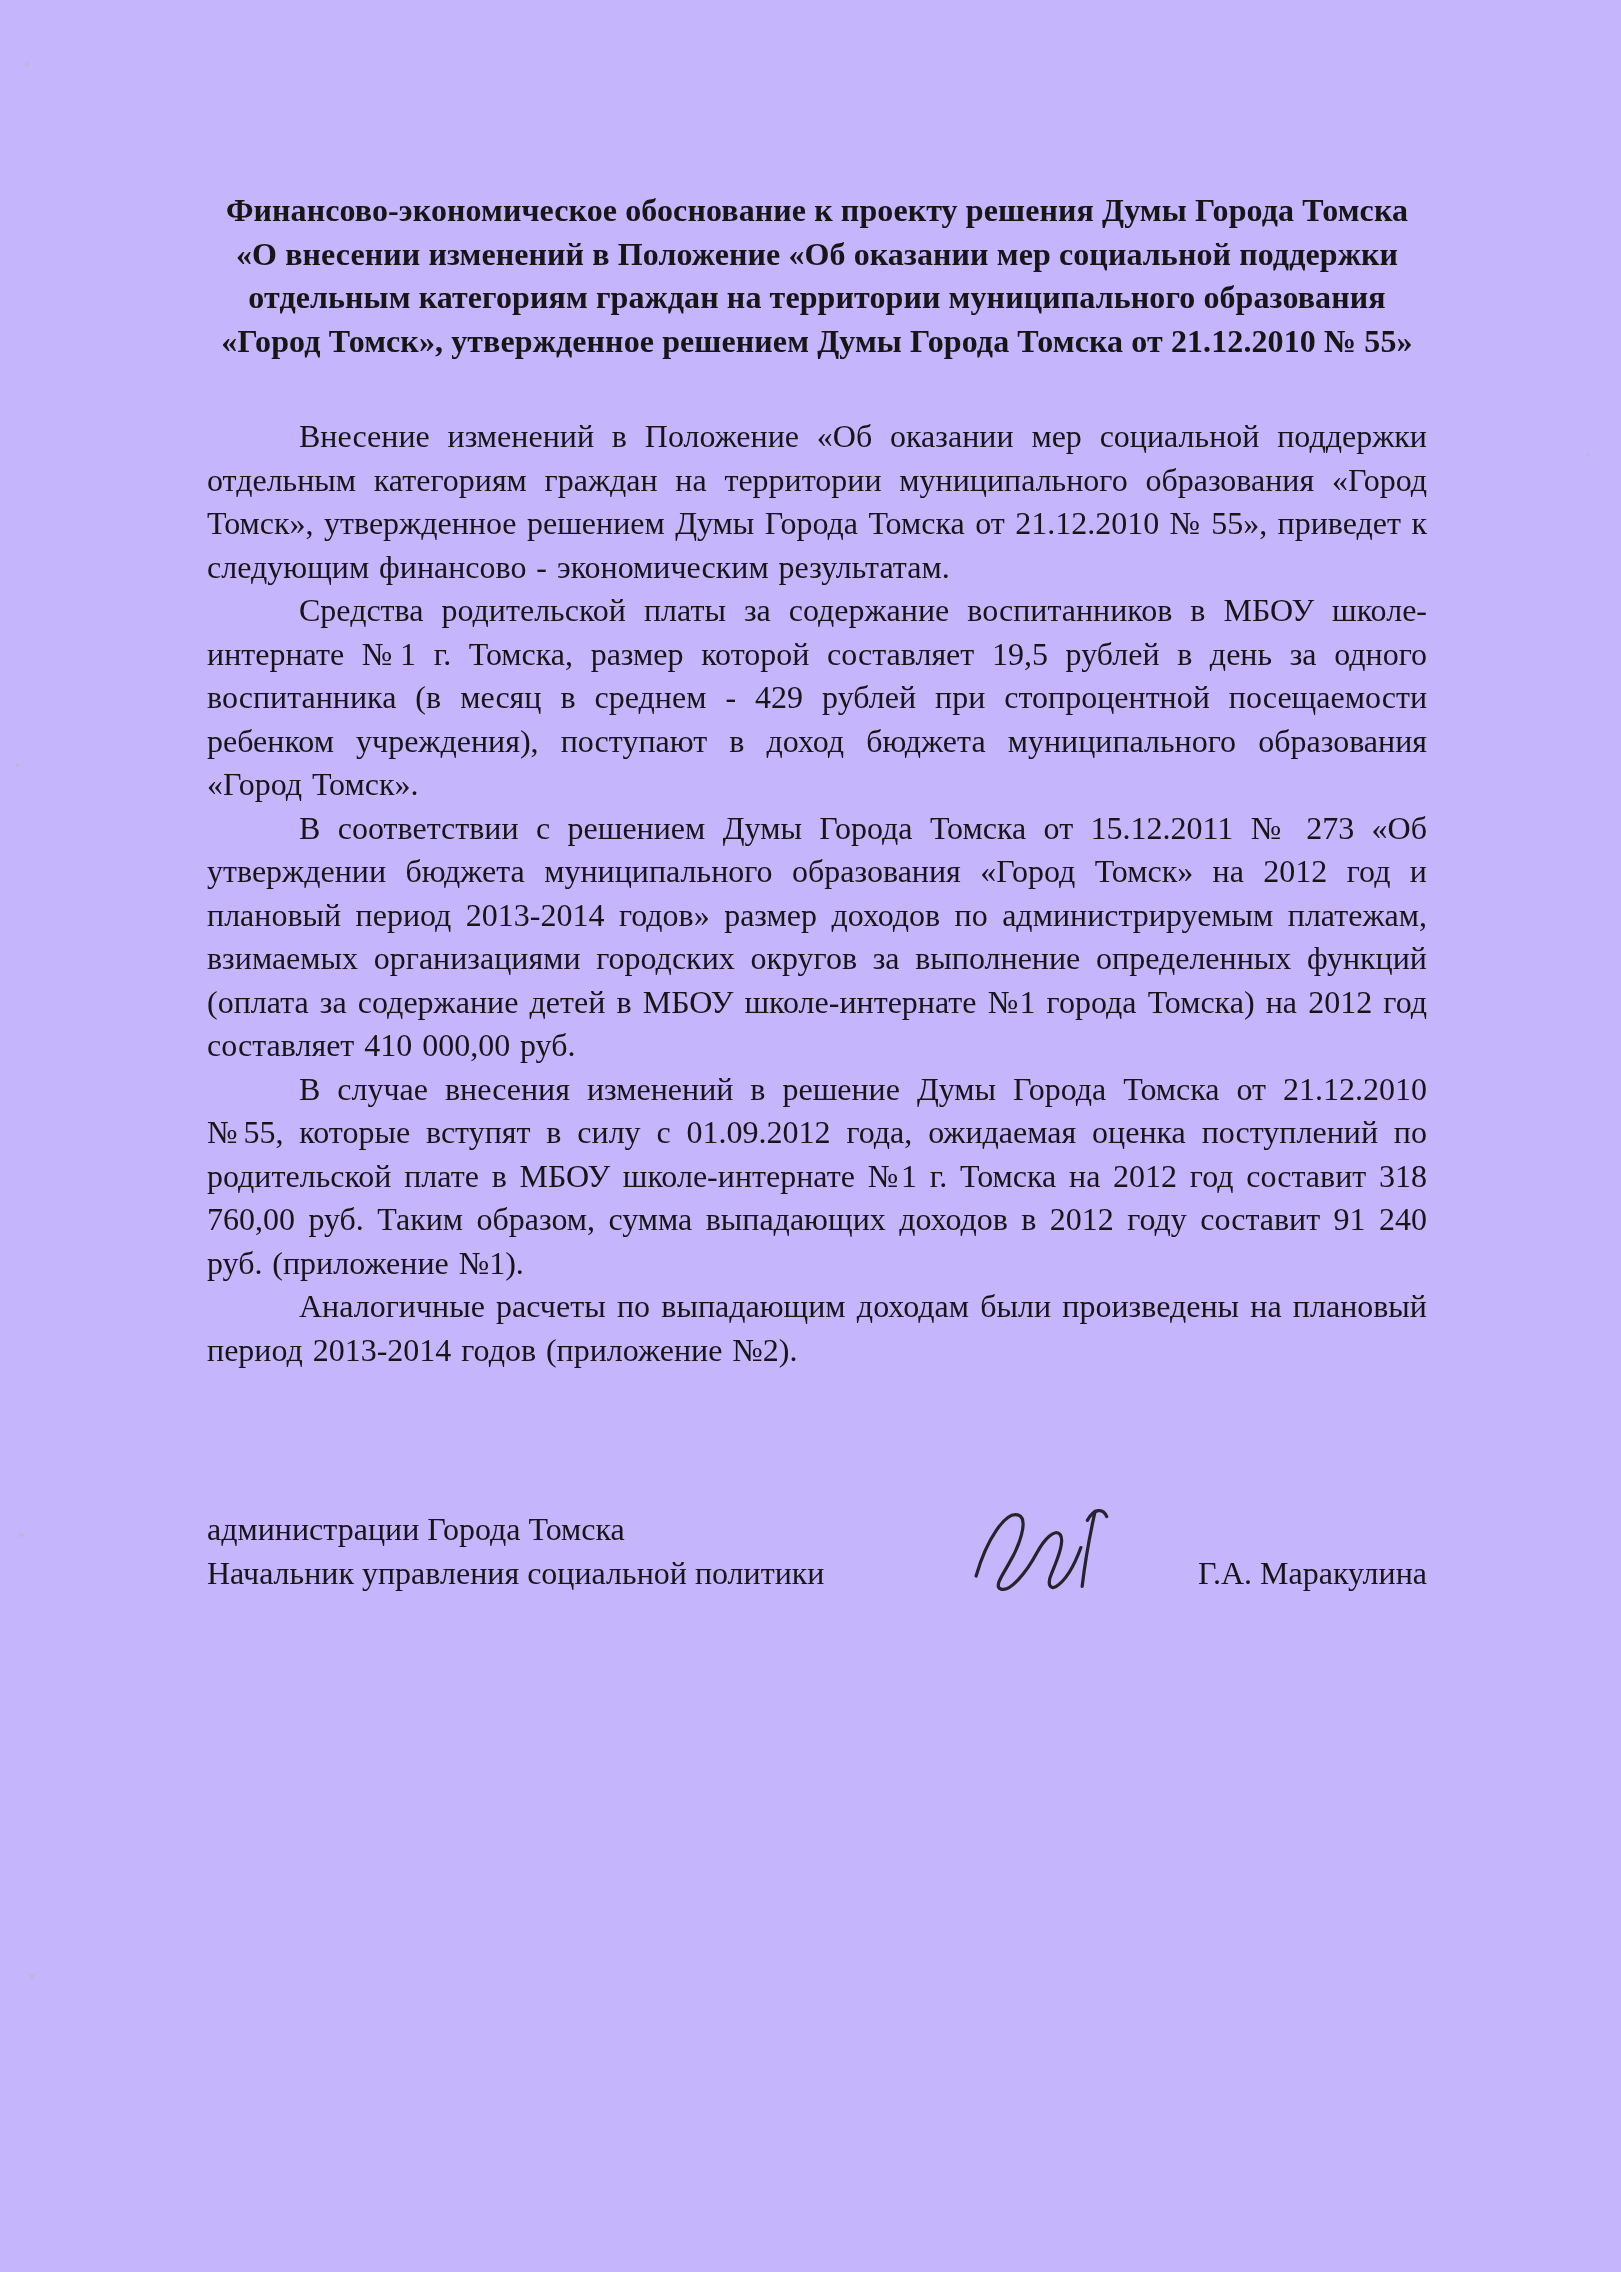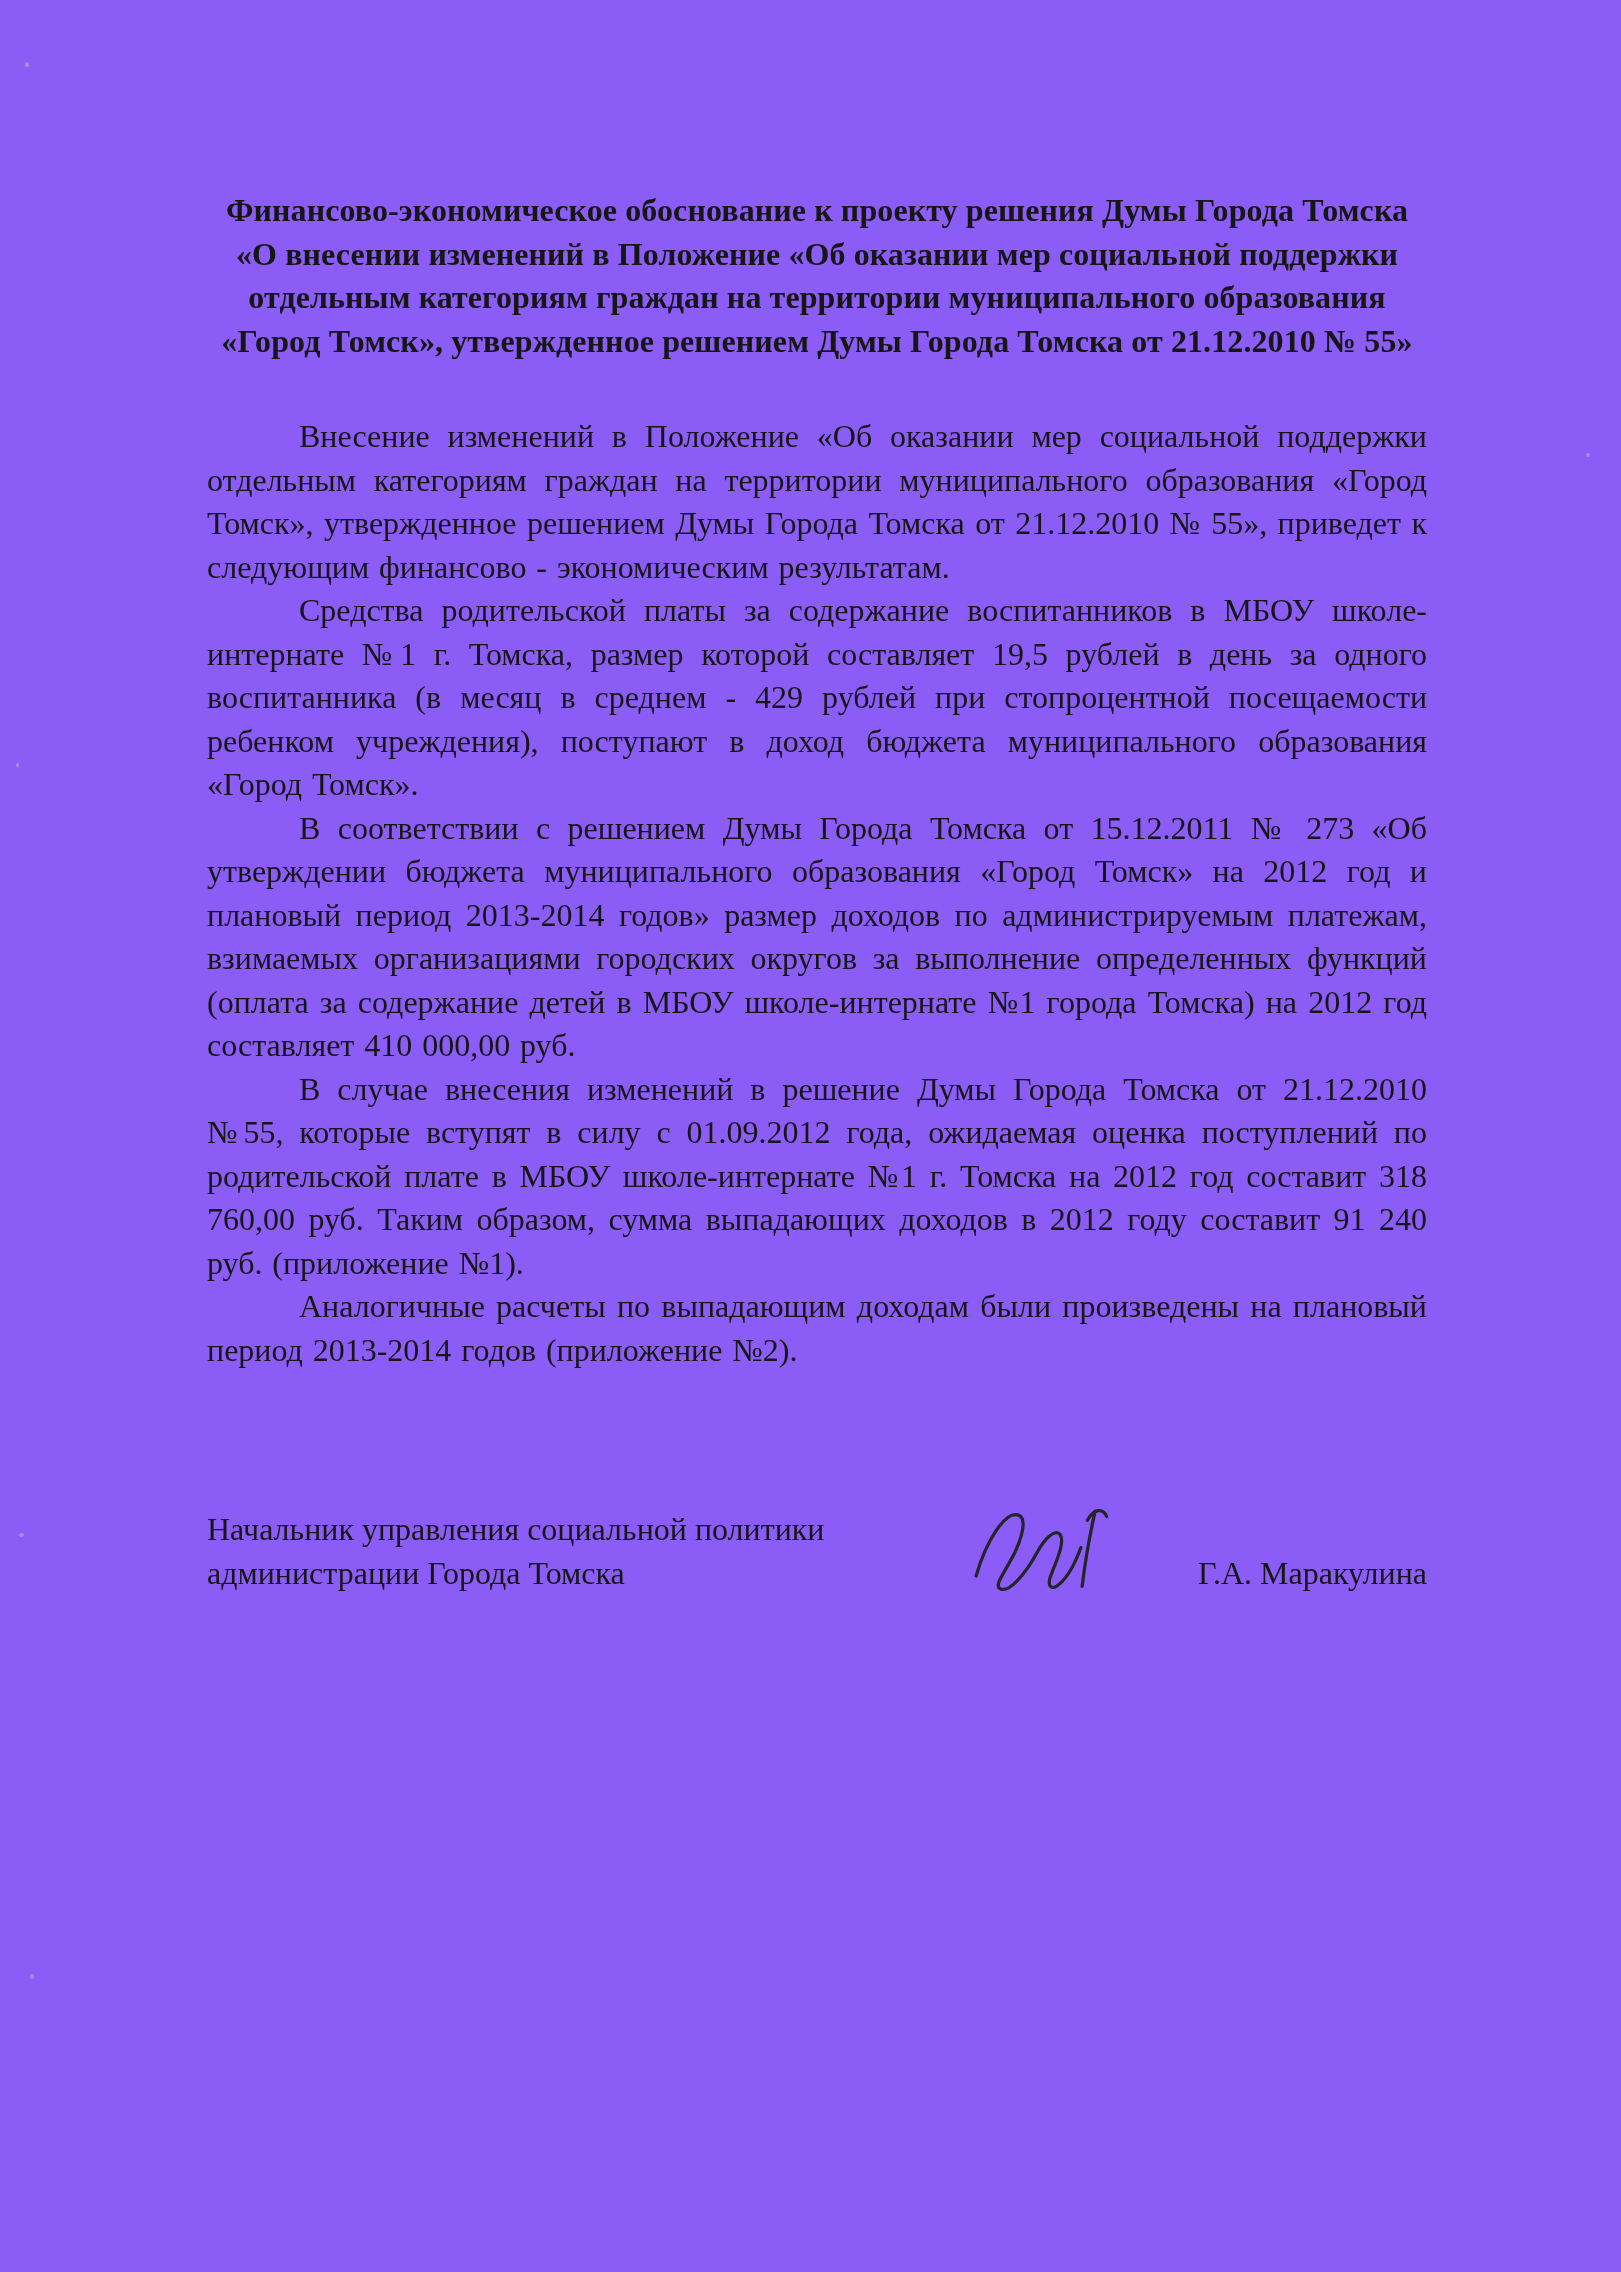--- a/index.html
+++ b/index.html
@@ -4,21 +4,21 @@
 <style>
   html, body {
     margin: 0;
     padding: 0;
     background: #ffffff;
   }
   .page {
     position: relative;
     width: 1621px;
     height: 2273px;
-    background: #8b5cf6;
+    background: #c4b5fd;
     font-family: "Liberation Serif", serif;
     color: #161616;
     overflow: hidden;
     box-sizing: border-box;
   }
   .content {
     box-sizing: border-box;
     padding: 189px 194px 0 207px;
   }
   .doc-title {
@@ -80,22 +80,22 @@
     <div class="body-text">
       <p>Внесение изменений в Положение «Об оказании мер социальной поддержки отдельным категориям граждан на территории муниципального образования «Город Томск», утвержденное решением Думы Города Томска от 21.12.2010 № 55», приведет к следующим финансово - экономическим результатам.</p>
       <p>Средства родительской платы за содержание воспитанников в МБОУ школе-интернате №1 г. Томска, размер которой составляет 19,5 рублей в день за одного воспитанника (в месяц в среднем - 429 рублей при стопроцентной посещаемости ребенком учреждения), поступают в доход бюджета муниципального образования «Город Томск».</p>
       <p>В соответствии с решением Думы Города Томска от 15.12.2011 № 273 «Об утверждении бюджета муниципального образования «Город Томск» на 2012 год и плановый период 2013-2014 годов» размер доходов по администрируемым платежам, взимаемых организациями городских округов за выполнение определенных функций (оплата за содержание детей в МБОУ школе-интернате №1 города Томска) на 2012 год составляет 410 000,00 руб.</p>
       <p>В случае внесения изменений в решение Думы Города Томска от 21.12.2010 №55, которые вступят в силу с 01.09.2012 года, ожидаемая оценка поступлений по родительской плате в МБОУ школе-интернате №1 г. Томска на 2012 год составит 318 760,00 руб. Таким образом, сумма выпадающих доходов в 2012 году составит 91 240 руб. (приложение №1).</p>
       <p>Аналогичные расчеты по выпадающим доходам были произведены на плановый период 2013-2014 годов (приложение №2).</p>
     </div>
 
     <div class="signature-row">
       <div class="sig-position">
+        <div>администрации Города Томска</div>
         <div>Начальник управления социальной политики</div>
-        <div>администрации Города Томска</div>
       </div>
 
       <div class="sig-scribble">
         <svg width="162" height="97" viewBox="0 0 250 150" aria-hidden="true">
           <g fill="none" stroke="#24242a" stroke-width="5" stroke-linecap="round">
             <path d="M20,116 C36,60 66,14 86,22 C102,29 86,72 70,98 C60,116 48,132 58,136 C72,142 98,110 114,80 C126,58 142,42 150,52 C158,62 144,94 136,114 C130,128 134,138 144,132 C160,122 174,94 182,72"></path>
             <path d="M204,16 C196,52 188,98 184,132"></path>
             <path d="M192,30 C202,12 216,10 222,24"></path>
           </g>
         </svg>

